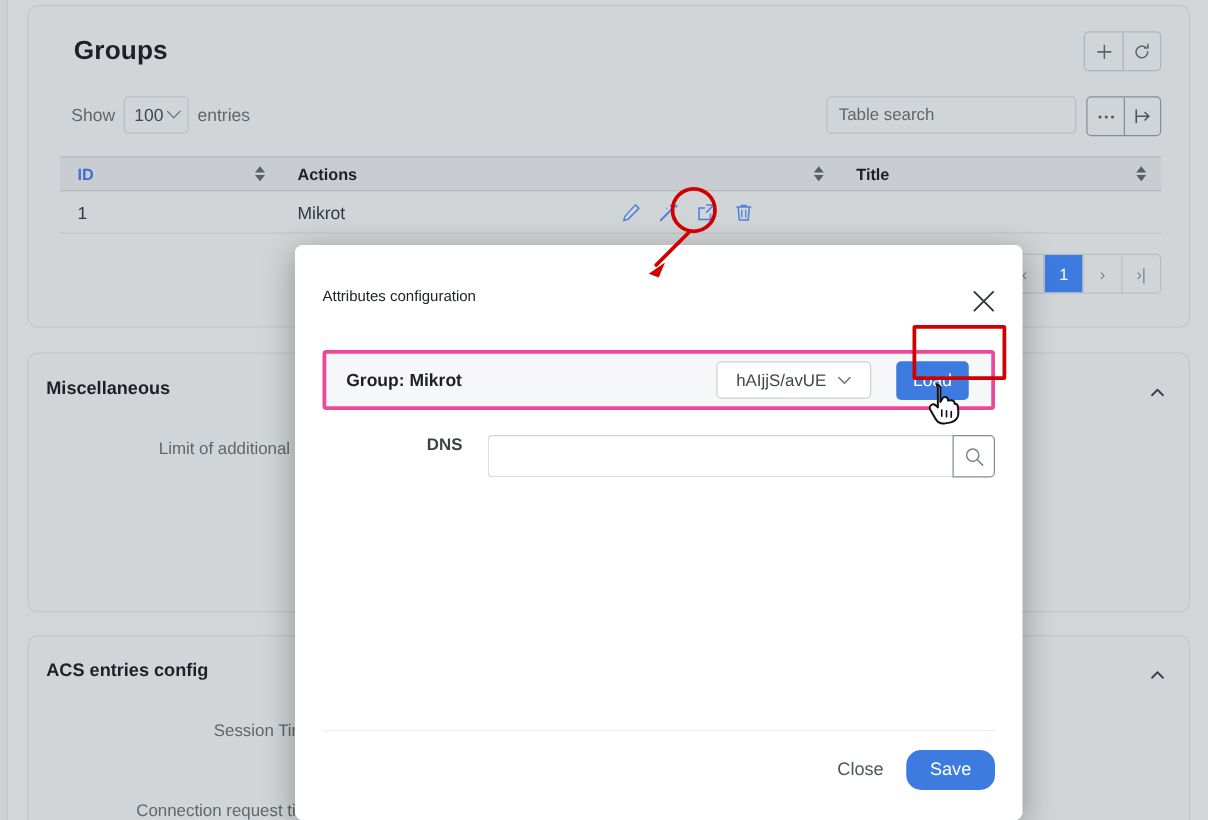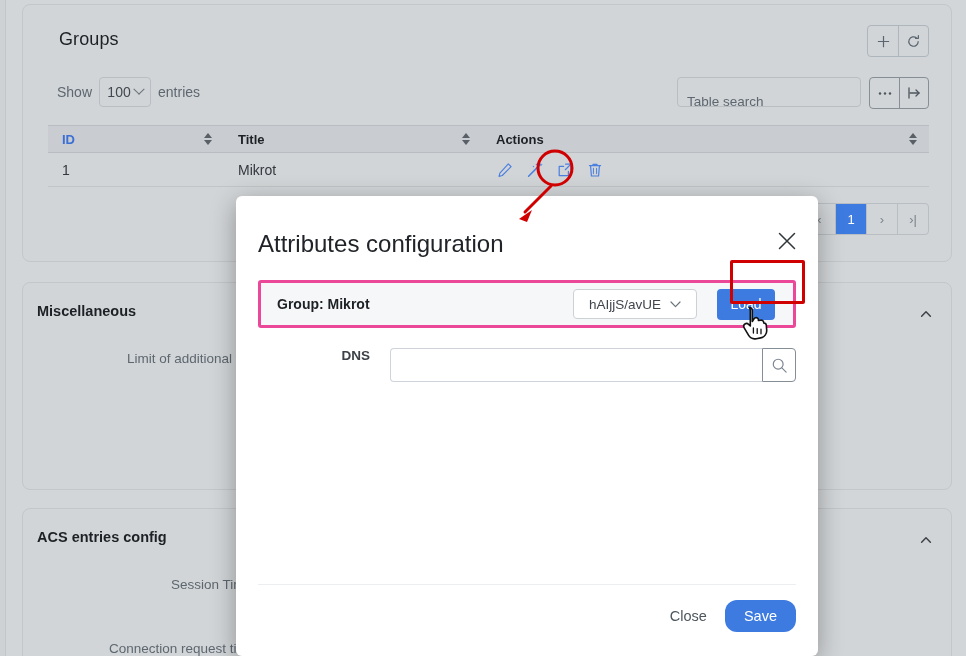--- a/index.html
+++ b/index.html
@@ -28,21 +28,21 @@
     background:#d2d5d7;
     border:1px solid #c4c7c9;
     border-radius:8px;
   }
 
   
   #groups-card { left:22px; top:4px; right:14px; width:930px; height:258px; }
 
   .groups-title {
     position:absolute; left:36px; top:24px;
-    font-size:18px; font-weight:normal; color:#1d2125;
+    font-size:21px; font-weight:bold; color:#1d2125;
     letter-spacing:.1px;
   }
 
   .toolbar-btns {
     position:absolute; right:22px; top:20px;
     display:flex; border:1px solid #adb5bd; border-radius:4px; overflow:hidden;
     background:transparent;
   }
   .toolbar-btns > div {
     width:30px; height:30px; display:flex; align-items:center; justify-content:center;
@@ -57,23 +57,23 @@
   }
   .entries-select {
     width:52px; height:30px; border:1px solid #b9bec3; border-radius:4px;
     background:transparent; display:flex; align-items:center; justify-content:center;
     gap:4px; font-size:14px; color:#41484f;
   }
   .chev-sm { width:8px; height:8px; border-right:1.4px solid #6b737a; border-bottom:1.4px solid #6b737a;
              transform:rotate(45deg) translate(-2px,-2px); }
 
   .table-search {
-    position:absolute; right:90px; top:72px; width:184px; height:30px;
+    position:absolute; right:90px; top:72px; width:200px; height:30px;
     border:1px solid #b9bec3; border-radius:4px; background:transparent;
-    font-size:13.5px; color:#5d6770; padding:10px 9px; line-height:28px;
+    font-size:13.5px; color:#5d6770; padding:0 9px; line-height:28px;
   }
   .search-btns {
     position:absolute; right:22px; top:72px;
     display:flex; border:1px solid #868e96; border-radius:4px; overflow:hidden;
   }
   .search-btns > div {
     width:29px; height:30px; display:flex; align-items:center; justify-content:center;
     color:#4d555d; font-size:14px;
   }
   .search-btns > div + div { border-left:1px solid #868e96; }
@@ -121,21 +121,21 @@
   .panel-chevron { position:absolute; right:18px; top:24px; width:14px; height:14px; }
   .panel-line { position:absolute; font-size:13.5px; color:#5d6770; }
 
   
   #modal {
     position:absolute; left:236px; top:196px; width:582px; height:460px;
     background:#fff; border-radius:6px;
     box-shadow:0 6px 26px rgba(0,0,0,.32);
     overflow:hidden;
   }
-  .modal-title { position:absolute; left:22px; top:34px; font-size:24px; color:#202428; }
+  .modal-title { position:absolute; left:22px; top:34px; font-size:12px; color:#202428; }
   .modal-close { position:absolute; right:20px; top:34px; width:22px; height:22px; color:#31363b; }
 
   .devbar {
     position:absolute; left:22px; top:84px; width:538px; height:48px;
     background:#f6f7f8; border:3px solid #ec4899; border-radius:3px;
     display:flex; align-items:center; padding-left:16px; gap:7px;
     font-size:14px; color:#5d6770;
   }
   .devbar b { color:#1d2125; font-weight:bold; }
   .dev-select {
@@ -225,29 +225,29 @@
 
     <div class="tbl">
       <div class="tbl-head">
         <div class="th id">
           <span>ID</span>
           <span class="sorter">
               <i class="up"></i>
               <i class="down"></i>
             </span>
         </div>
-        <div class="th title">
-          <span>Title</span>
+        <div class="th act">
+          <span>Actions</span>
           <span class="sorter">
               <i class="up"></i>
               <i class="down"></i>
             </span>
         </div>
-        <div class="th act">
-          <span>Actions</span>
+        <div class="th title">
+          <span>Title</span>
           <span class="sorter">
               <i class="up"></i>
               <i class="down"></i>
             </span>
         </div>
       </div>
 
       <div class="tbl-row">
         <div class="td id">1</div>
         <div class="td title">Mikrot</div>

